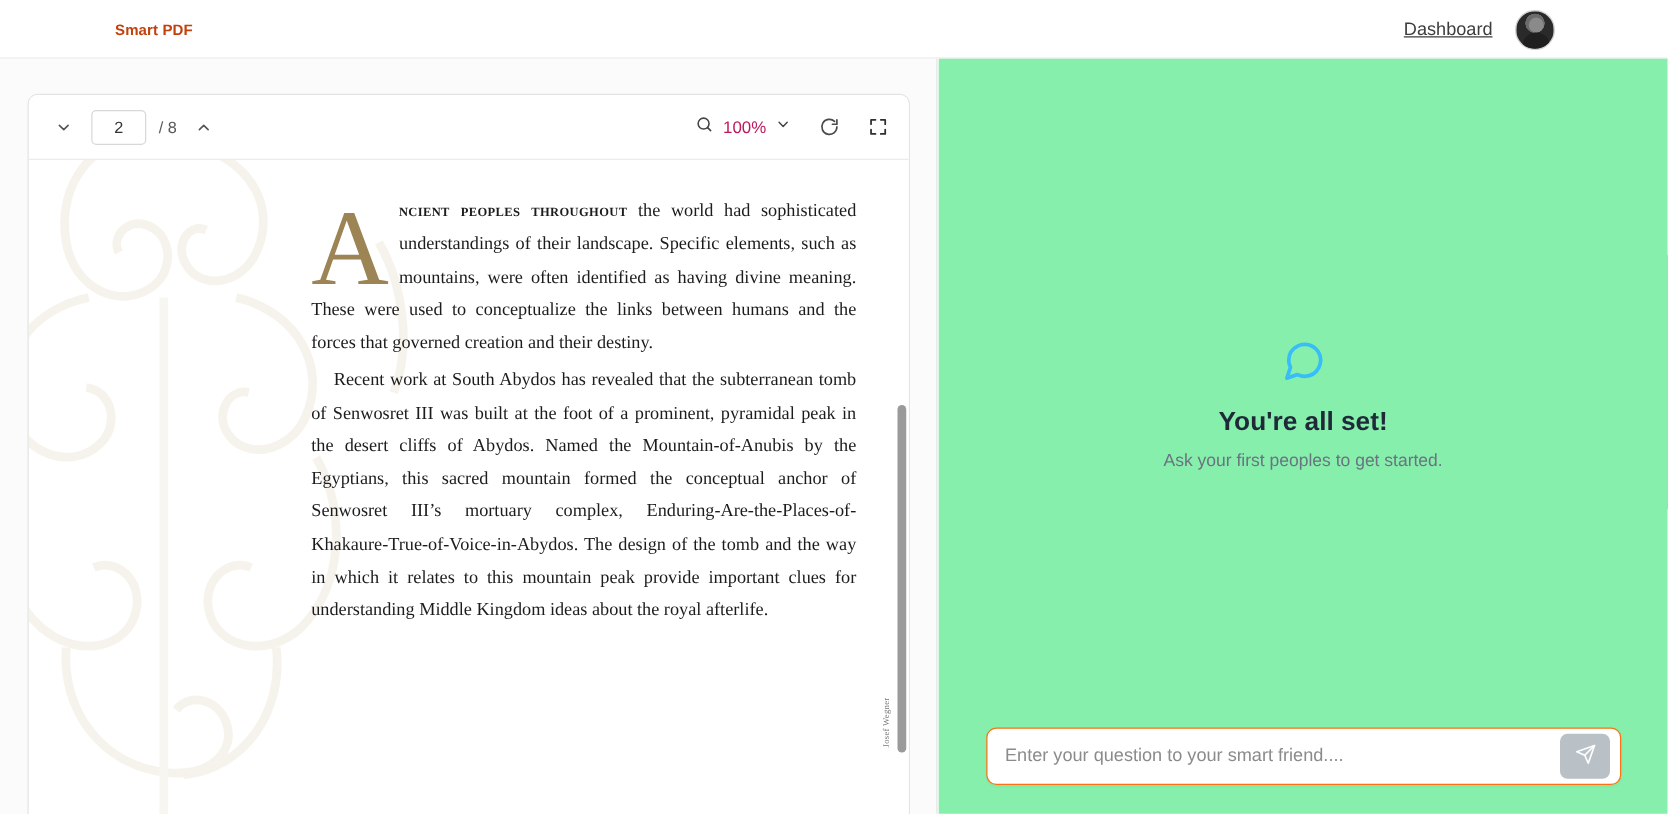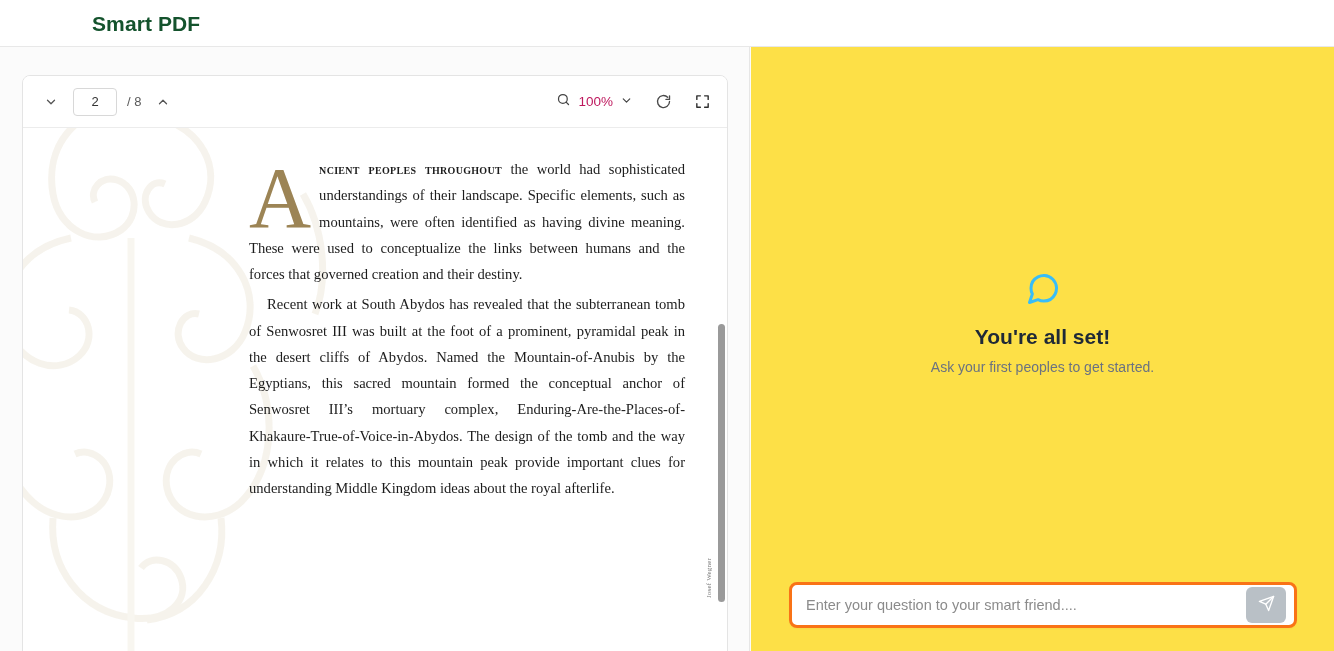--- a/index.html
+++ b/index.html
@@ -15,21 +15,21 @@
   .topbar {
     position: absolute; top: 0; left: 0;
     width: 1334px; height: 47px;
     background: #ffffff;
     border-bottom: 1px solid #e8e8e8;
     display: flex; align-items: center;
   }
   .brand {
     position: absolute; left: 92px; top: 0; height: 47px;
     display: flex; align-items: center;
-    font-size: 21px; font-weight: 600; color: #14532d;
+    font-size: 12px; font-weight: 600; color: #c2410c;
     letter-spacing: .1px;
   }
   .topbar-right {
     position: absolute; right: 90px; top: 0; height: 47px;
     display: flex; align-items: center; gap: 18px;
   }
   .dashboard-link {
     font-size: 14.5px; color: #3d3d3d;
   }
   .avatar {
@@ -55,21 +55,21 @@
     width: 1334px; height: 604px;
     background: #fbfbfb;
   }
   .left-pane {
     position: absolute; left: 0; top: 0; width: 750px; height: 604px;
     background: #fbfbfb;
     border-right: 1px solid #e6e6e6;
   }
   .right-pane {
     position: absolute; left: 751px; top: 0; width: 583px; height: 604px;
-    background: #fde047;
+    background: #86efac;
   }
 
   
   .viewer {
     position: absolute; left: 22px; top: 28px;
     width: 706px; height: 590px;
     background: #ffffff;
     border: 1px solid #e4e4e4;
     border-radius: 8px 8px 0 0;
     overflow: hidden;
@@ -172,21 +172,21 @@
   }
   .empty-sub { font-size: 14px; color: #6b7280; margin: 0; }
 
   .composer-wrap {
     position: absolute; left: 38px; top: 535px;
     width: 508px; height: 46px;
   }
   .composer {
     width: 100%; height: 46px;
     background: #ffffff;
-    border: 3px solid #f97316;
+    border: 1px solid #f97316;
     border-radius: 8px;
     display: flex; align-items: center;
     padding: 0 4px 0 0;
     box-shadow: 0 1px 2px rgba(0,0,0,.03);
   }
   .composer input {
     flex: 1; height: 44px; border: none; outline: none;
     padding: 0 14px; font-size: 14.5px; color: #111;
     background: transparent;
     font-family: "Liberation Sans", sans-serif;
@@ -198,20 +198,24 @@
     background: #b9c0c6; border: none; border-radius: 6px;
     display: flex; align-items: center; justify-content: center;
     cursor: pointer;
   }
 </style>
 </head>
 <body>
 
 <div class="topbar">
   <div class="brand">Smart PDF</div>
+  <div class="topbar-right">
+    <a class="dashboard-link" href="#">Dashboard</a>
+    <div class="avatar"></div>
+  </div>
 </div>
 
 <div class="stage">
 
   <div class="left-pane">
     <div class="viewer">
 
       <div class="toolbar">
         <div class="tb-left">
           <div class="chev-btn">

